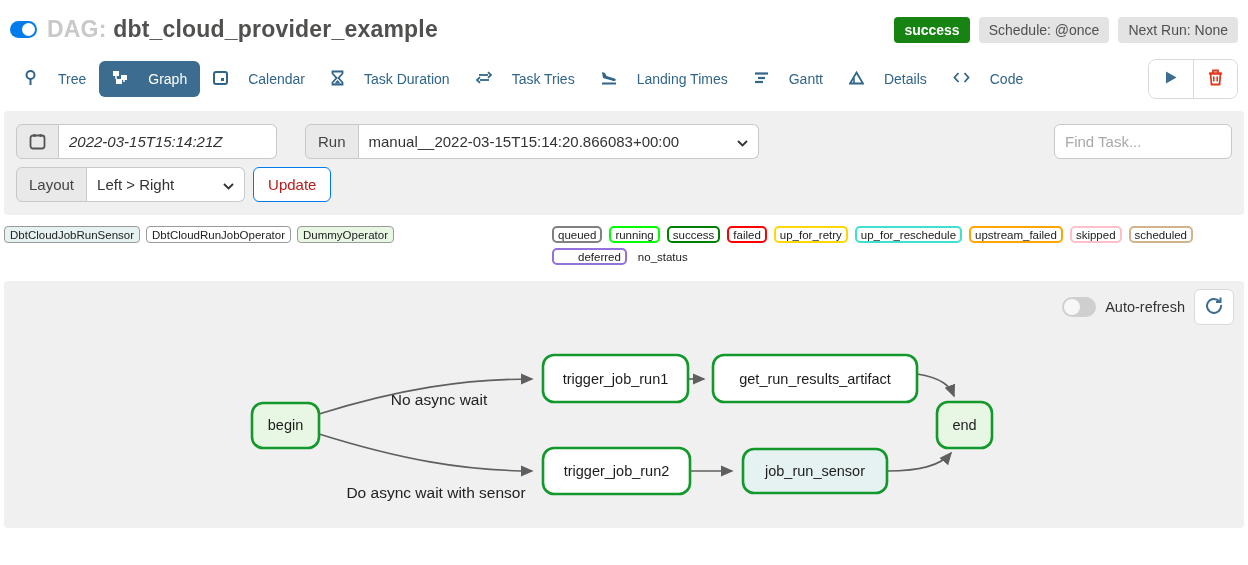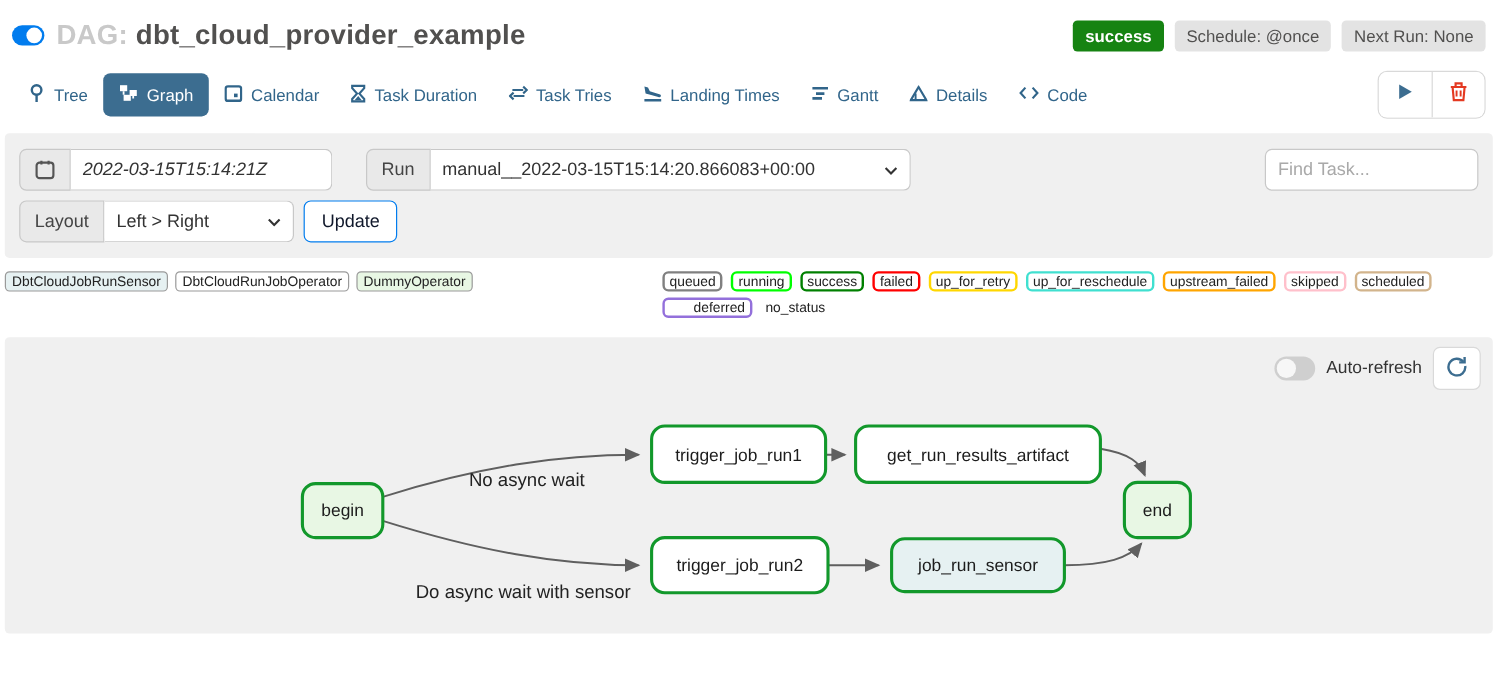--- a/index.html
+++ b/index.html
@@ -12,40 +12,40 @@
   .toggle .knob { position:absolute; top:2px; right:2px; width:13px; height:13px; border-radius:50%; background:#fff; }
   .hdr-title { margin-left:10px; font-size:23px; font-weight:700; letter-spacing:.2px; }
   .hdr-title .dim { color:#c9c9c9;margin-top:29px; }
   .hdr-title .name { color:#51504f; }
   .hdr-badges { margin-left:auto; display:flex; gap:9px; align-items:center; }
   .badge { font-size:14px; padding:5px 10px; border-radius:4px; background:#e3e3e3; color:#51504f; white-space:nowrap; }
   .badge.success { color:#fff; font-weight:700; }
 
   
   .tabs { display:flex; align-items:center; padding:6px 10px 10px 10px; }
-  .tab { display:flex; align-items:center; gap:7px; padding:9px 13px; font-size:14px; color:#31658a; border-radius:6px; cursor:pointer; white-space:nowrap; }
+  .tab { display:flex; align-items:center; gap:20px; padding:9px 13px; font-size:14px; color:#31658a; border-radius:6px; cursor:pointer; white-space:nowrap; }
   .tab svg { flex:0 0 auto; }
   .tab.active { background:#3c6d90; color:#fff; }
   .tab-actions { margin-left:auto; display:flex; border:1px solid #d9d9d9; border-radius:8px; overflow:hidden; background:#fff; }
   .tab-actions .abtn { width:44px; height:38px; display:flex; align-items:center; justify-content:center; cursor:pointer; background:#fff; }
   .tab-actions .abtn + .abtn { border-left:1px solid #d9d9d9; }
 
   
   .filters { margin:2px 4px; background:#f0f0f0; border-radius:4px; padding:13px 12px; }
   .frow { display:flex; align-items:center; }
   .frow + .frow { margin-top:8px; }
   .igroup { display:flex; align-items:stretch; height:35px; border-radius:6px; }
   .addon { display:flex; align-items:center; padding:0 12px; background:#e9e9e9; border:1px solid #c8c8c8; color:#444; font-size:15px; border-radius:6px 0 0 6px; }
   .field { display:flex; align-items:center; gap:8px; background:#fff; border:1px solid #c8c8c8; border-left:none; padding:0 10px; font-size:15px; color:#333; border-radius:0 6px 6px 0; }
   .field.sel { cursor:pointer; }
   .field input { border:none; outline:none; font-size:15px; color:#333; font-family:"Liberation Sans",sans-serif; width:100%; background:transparent;font-style:italic; }
   .sp14 { width:14px; }
   .find { margin-left:auto; height:35px; width:178px; background:#fff; border:1px solid #c8c8c8; border-radius:6px; padding:0 10px; font-size:15px; color:#333; font-family:"Liberation Sans",sans-serif; }
   .find::placeholder { color:#a9a9a9; }
-  .btn-update { margin-left:8px; height:35px; padding:0 14px; background:#fff; border:1px solid #017cee; color:#0f172a; font-size:15px; border-radius:6px; cursor:pointer; font-family:"Liberation Sans",sans-serif; }
+  .btn-update { margin-left:8px; height:35px; padding:0 14px; background:#fff; border:1px solid #017cee; color:#b91c1c; font-size:15px; border-radius:6px; cursor:pointer; font-family:"Liberation Sans",sans-serif; }
 
   
   .legend { display:flex; padding:9px 4px 6px 4px; align-items:flex-start; }
   .ops { width:548px; display:flex; flex-wrap:wrap; gap:5px 6px; }
   .sts { width:692px; display:flex; flex-wrap:wrap; gap:5px 7px; align-items:center; }
   .opill { font-size:11.5px; color:#222; border:1px solid #9a9a9a; border-radius:4px; padding:1.5px 5px; background:#fff; white-space:nowrap; }
   .spill { font-size:11.5px; color:#222; border:2px solid transparent; border-radius:5px; padding:0.5px 4px; background:#fff; white-space:nowrap; }
   .spill.plain { border:none; background:transparent; padding:2px 4px; }
 
   

